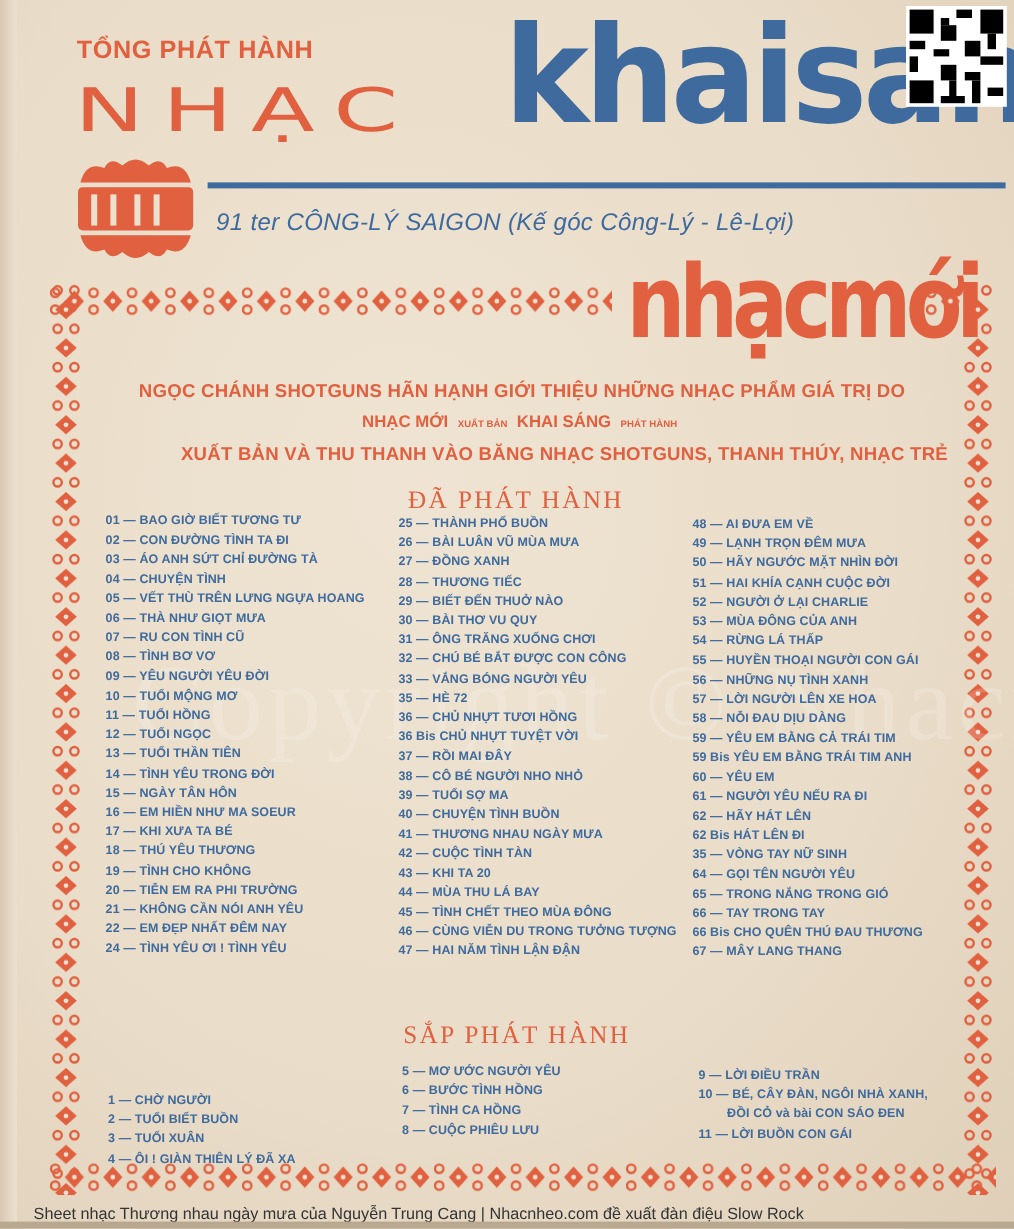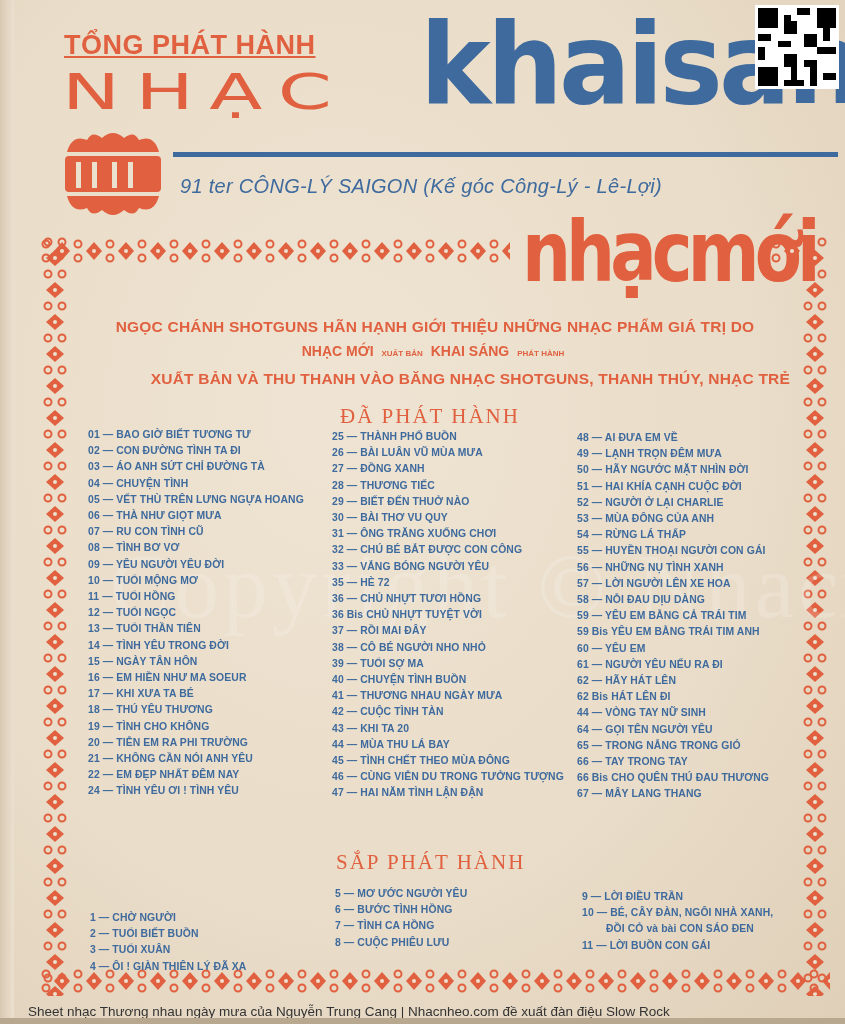--- a/index.html
+++ b/index.html
@@ -6,21 +6,21 @@
   body {
     width:845px; height:1024px; overflow:hidden; position:relative;
     background:#ece0cf;
     font-family:"Liberation Sans", sans-serif;
   }
   .page {
     position:absolute; left:0; top:0; width:845px; height:1024px;
     background: radial-gradient(ellipse at 40% 40%, #efe4d3 0%, #e9dcc8 60%, #dfcfb8 100%);
   }
   .left-edge { position:absolute; left:0; top:0; width:14px; height:1024px; background:linear-gradient(90deg,#d9c9b2,#ebe0cf); }
-  .tong { position:absolute; left:64px; top:30px; font-size:27px; font-weight:bold; letter-spacing:0.5px; color:#e0603f;text-decoration:underline; }
+  .tong { position:absolute; left:64px; top:30px; font-size:21px; font-weight:bold; letter-spacing:0.5px; color:#e0603f; }
   .nhac-logo { position:absolute; left:62px; top:67px; font-size:50px; font-weight:normal; color:#e0603f; letter-spacing:10px; transform:scaleX(1.55); transform-origin:left; font-family:"DejaVu Sans", sans-serif; line-height:1; }
   .khaisang { position:absolute; left:420px; top:8px; font-size:112px; font-weight:bold; color:#3e6a9d; letter-spacing:-4px; line-height:1; transform:scaleX(0.95); transform-origin:left; font-family:"DejaVu Sans", sans-serif; }
   .qr { position:absolute; left:755px; top:5px; width:84px; height:84px; background:#fff; padding:3px; box-sizing:border-box; }
   .qr-grid { width:100%; height:100%; display:grid; grid-template-columns:repeat(12,1fr); grid-template-rows:repeat(12,1fr); }
   .qr-grid span { background:#000; }
   .blue-rule { position:absolute; left:173px; top:152px; width:665px; height:5px; background:#3e6a9d; }
   .badge { position:absolute; left:62px; top:130px; width:102px; height:86px; }
   .address { position:absolute; left:180px; top:175px; font-size:20px; font-style:italic; color:#3e6a9d; white-space:nowrap; letter-spacing:0.3px;text-align:right; }
   .nhacmoi { position:absolute; left:522px; top:210px; font-size:84px; font-weight:bold; color:#e0603f; letter-spacing:-6px; line-height:1; transform:scaleX(0.82); transform-origin:left; font-family:"DejaVu Sans", sans-serif; }
   .border-top { position:absolute; left:40px; top:236px; width:470px; height:30px; }
@@ -197,21 +197,21 @@
     <div class="song">55 — HUYỀN THOẠI NGƯỜI CON GÁI</div>
     <div class="song">56 — NHỮNG NỤ TÌNH XANH</div>
     <div class="song">57 — LỜI NGƯỜI LÊN XE HOA</div>
     <div class="song">58 — NỖI ĐAU DỊU DÀNG</div>
     <div class="song">59 — YÊU EM BẰNG CẢ TRÁI TIM</div>
     <div class="song">59 Bis YÊU EM BẰNG TRÁI TIM ANH</div>
     <div class="song">60 — YÊU EM</div>
     <div class="song">61 — NGƯỜI YÊU NẾU RA ĐI</div>
     <div class="song">62 — HÃY HÁT LÊN</div>
     <div class="song">62 Bis HÁT LÊN ĐI</div>
-    <div class="song">44 — VÒNG TAY NỮ SINH</div>
+    <div class="song">35 — VÒNG TAY NỮ SINH</div>
     <div class="song">64 — GỌI TÊN NGƯỜI YÊU</div>
     <div class="song">65 — TRONG NẮNG TRONG GIÓ</div>
     <div class="song">66 — TAY TRONG TAY</div>
     <div class="song">66 Bis CHO QUÊN THÚ ĐAU THƯƠNG</div>
     <div class="song">67 — MÂY LANG THANG</div>
   </div>
 
   <div class="section-title" style="left:336px; top:850px;">SẮP PHÁT HÀNH</div>
 
   <div class="col" style="left:90px; top:910px;">

